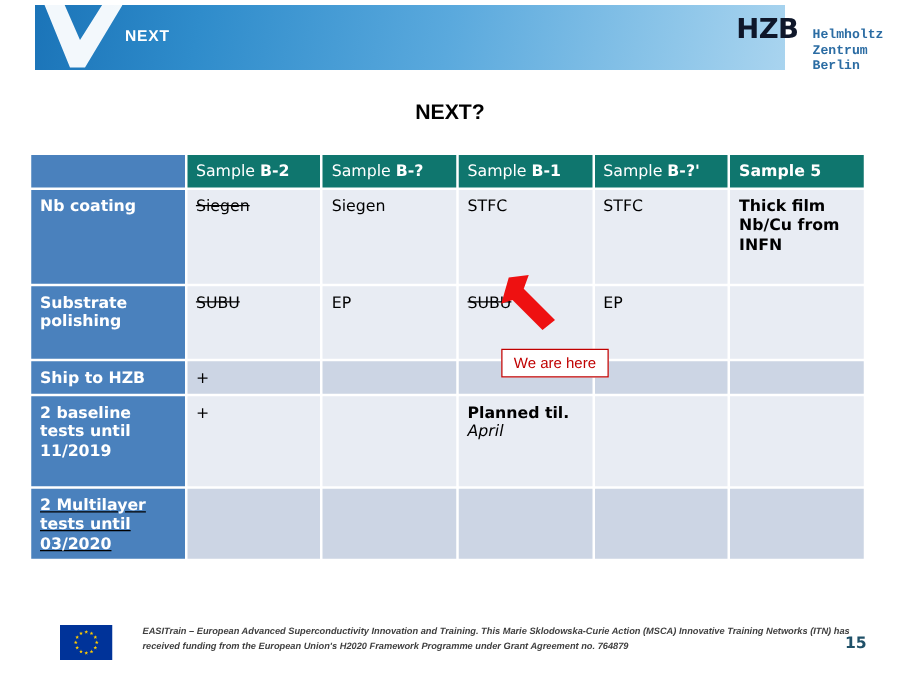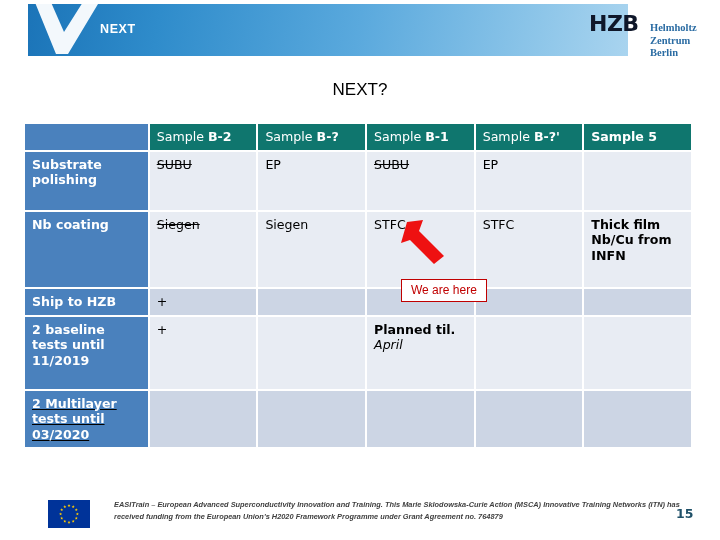--- a/index.html
+++ b/index.html
@@ -61,33 +61,34 @@
     font-family: "DejaVu Sans", sans-serif;
   }
   .hzb-sub {
     position: absolute;
     left: 62px;
     top: 11px;
     font-size: 10.5px;
     font-weight: bold;
     color: #2b6ca3;
     line-height: 12.5px;
-    font-family: Liberation Serif, serif;
+    font-family: Liberation Mono, monospace;
   }
 
   
   .slide-title {
     position: absolute;
     left: 0;
     top: 80px;
     width: 720px;
     text-align: center;
     font-size: 17px;
     color: #000000;
     font-family: "Liberation Sans", sans-serif;
+    font-weight: bold;
   }
 
   
   .tbl-wrap {
     position: absolute;
     left: 23px;
     top: 122px;
     width: 670px;
   }
   table.matrix {
@@ -223,35 +224,35 @@
       <tr>
         <th class="hdr-blank"></th>
         <th class="hdr" id="hc0">Sample <b>B-2</b></th>
         <th class="hdr" id="hc1">Sample <b>B-?</b></th>
         <th class="hdr" id="hc2">Sample <b>B-1</b></th>
         <th class="hdr" id="hc3">Sample <b>B-?'</b></th>
         <th class="hdr strong" id="hc4">Sample 5</th>
       </tr>
     </thead>
     <tbody id="matrix-body">
+        <tr style="height: 75px;">
+          <td class="rowhdr">Nb coating</td>
+          <td class="cell-light"><span class="strike">Siegen</span></td>
+          <td class="cell-light"><span>Siegen</span></td>
+          <td class="cell-light"><span>STFC</span></td>
+          <td class="cell-light"><span>STFC</span></td>
+          <td class="cell-light"><span class=" b">Thick film Nb/Cu from INFN</span></td>
+        </tr>
         <tr style="height: 58px;">
           <td class="rowhdr">Substrate polishing</td>
           <td class="cell-light"><span class="strike">SUBU</span></td>
           <td class="cell-light"><span>EP</span></td>
           <td class="cell-light"><span class="strike">SUBU</span></td>
           <td class="cell-light"><span>EP</span></td>
           <td class="cell-light"></td>
-        </tr>
-        <tr style="height: 75px;">
-          <td class="rowhdr">Nb coating</td>
-          <td class="cell-light"><span class="strike">Siegen</span></td>
-          <td class="cell-light"><span>Siegen</span></td>
-          <td class="cell-light"><span>STFC</span></td>
-          <td class="cell-light"><span>STFC</span></td>
-          <td class="cell-light"><span class=" b">Thick film Nb/Cu from INFN</span></td>
         </tr>
         <tr style="height: 26px;">
           <td class="rowhdr">Ship to HZB</td>
           <td class="cell-dark center"><span>+</span></td>
           <td class="cell-dark"></td>
           <td class="cell-dark"></td>
           <td class="cell-dark"></td>
           <td class="cell-dark"></td>
         </tr>
         <tr style="height: 72px;">

